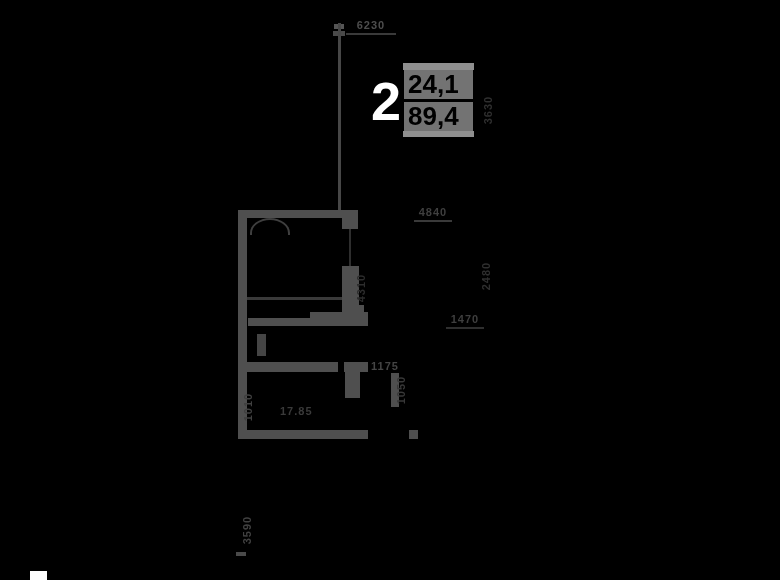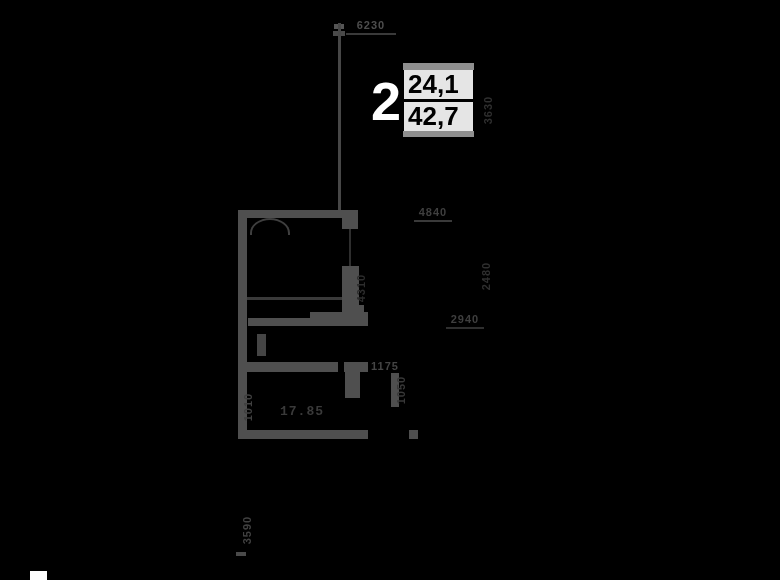--- a/index.html
+++ b/index.html
@@ -12,40 +12,40 @@
   .dim.vert{transform:rotate(-90deg);}
   .uline{position:absolute;background:#3a3a3a;height:2px;}
   .door-arc{position:absolute;left:250px;top:218px;width:36px;height:15px;
             border:2px solid #3f3f3f;border-bottom:none;
             border-radius:20px 20px 0 0 / 15px 15px 0 0;}
   .rooms-count{position:absolute;left:371px;top:74px;color:#fff;font-weight:bold;
                font-size:54px;line-height:54px;}
   .area-box{position:absolute;left:403px;top:63px;width:71px;}
   .frame-strip{height:7px;background:#8f8f8f;}
   .frame-strip.bottom{height:6px;}
-  .box-body{background:#e5e5e5;margin:0 1px;}
+  .box-body{background:#737373;margin:0 1px;}
   .box-cell{height:29px;display:flex;align-items:center;padding-left:4px;
             color:#000;font-weight:bold;font-size:26px;line-height:29px;letter-spacing:0px;}
   .box-divider{height:3px;background:#000;}
   .room-label{position:absolute;left:280px;top:407px;color:#3a3a3a;font-weight:bold;
-              font-size:13px;line-height:9px;letter-spacing:1px;font-family:Liberation Mono, monospace;}
+              font-size:11px;line-height:9px;letter-spacing:1px;}
   .white-mark{position:absolute;left:30px;top:571px;width:17px;height:9px;background:#fdfdfd;}
 </style>
 </head>
 <body>
 
 <div id="stage">
 
   <div class="rooms-count">2</div>
   <div class="area-box">
     <div class="frame-strip"></div>
     <div class="box-body">
       <div class="box-cell">24,1</div>
       <div class="box-divider"></div>
-      <div class="box-cell">42,7</div>
+      <div class="box-cell">89,4</div>
     </div>
     <div class="frame-strip bottom"></div>
   </div>
 
   <div class="wall" style="left:334px;top:24px;width:10px;height:5px;background:#555;"></div>
   <div class="wall" style="left:333px;top:31px;width:12px;height:5px;background:#4a4a4a;"></div>
   <div class="wall" style="left:338px;top:23px;width:3px;height:187px;background:#474747;"></div>
   <div class="dim" style="left:347px;top:19px;width:48px;color:#4e4e4e;">6230</div>
   <div class="uline" style="left:346px;top:33px;width:50px;"></div>
 
@@ -70,21 +70,21 @@
 
   <div class="dim" style="left:415px;top:206px;width:36px;">4840</div>
   <div class="uline" style="left:414px;top:220px;width:38px;"></div>
 
   <div class="dim vert" style="left:470px;top:104px;width:36px;color:#2f2f2f;">3630</div>
 
   <div class="dim vert" style="left:339px;top:282px;width:44px;color:#2c2c2c;">4310</div>
 
   <div class="dim vert" style="left:466px;top:270px;width:40px;color:#2f2f2f;">2480</div>
 
-  <div class="dim" style="left:447px;top:313px;width:36px;">2940</div>
+  <div class="dim" style="left:447px;top:313px;width:36px;">1470</div>
   <div class="uline" style="left:446px;top:327px;width:38px;background:#2f2f2f;"></div>
 
   <div class="dim" style="left:366px;top:360px;width:38px;color:#454545;">1175</div>
 
   <div class="dim vert" style="left:384px;top:384px;width:34px;color:#383838;">1050</div>
 
   <div class="dim vert" style="left:231px;top:401px;width:34px;color:#404040;">1010</div>
 
   <div class="dim vert" style="left:227px;top:524px;width:40px;color:#404040;">3590</div>
 

